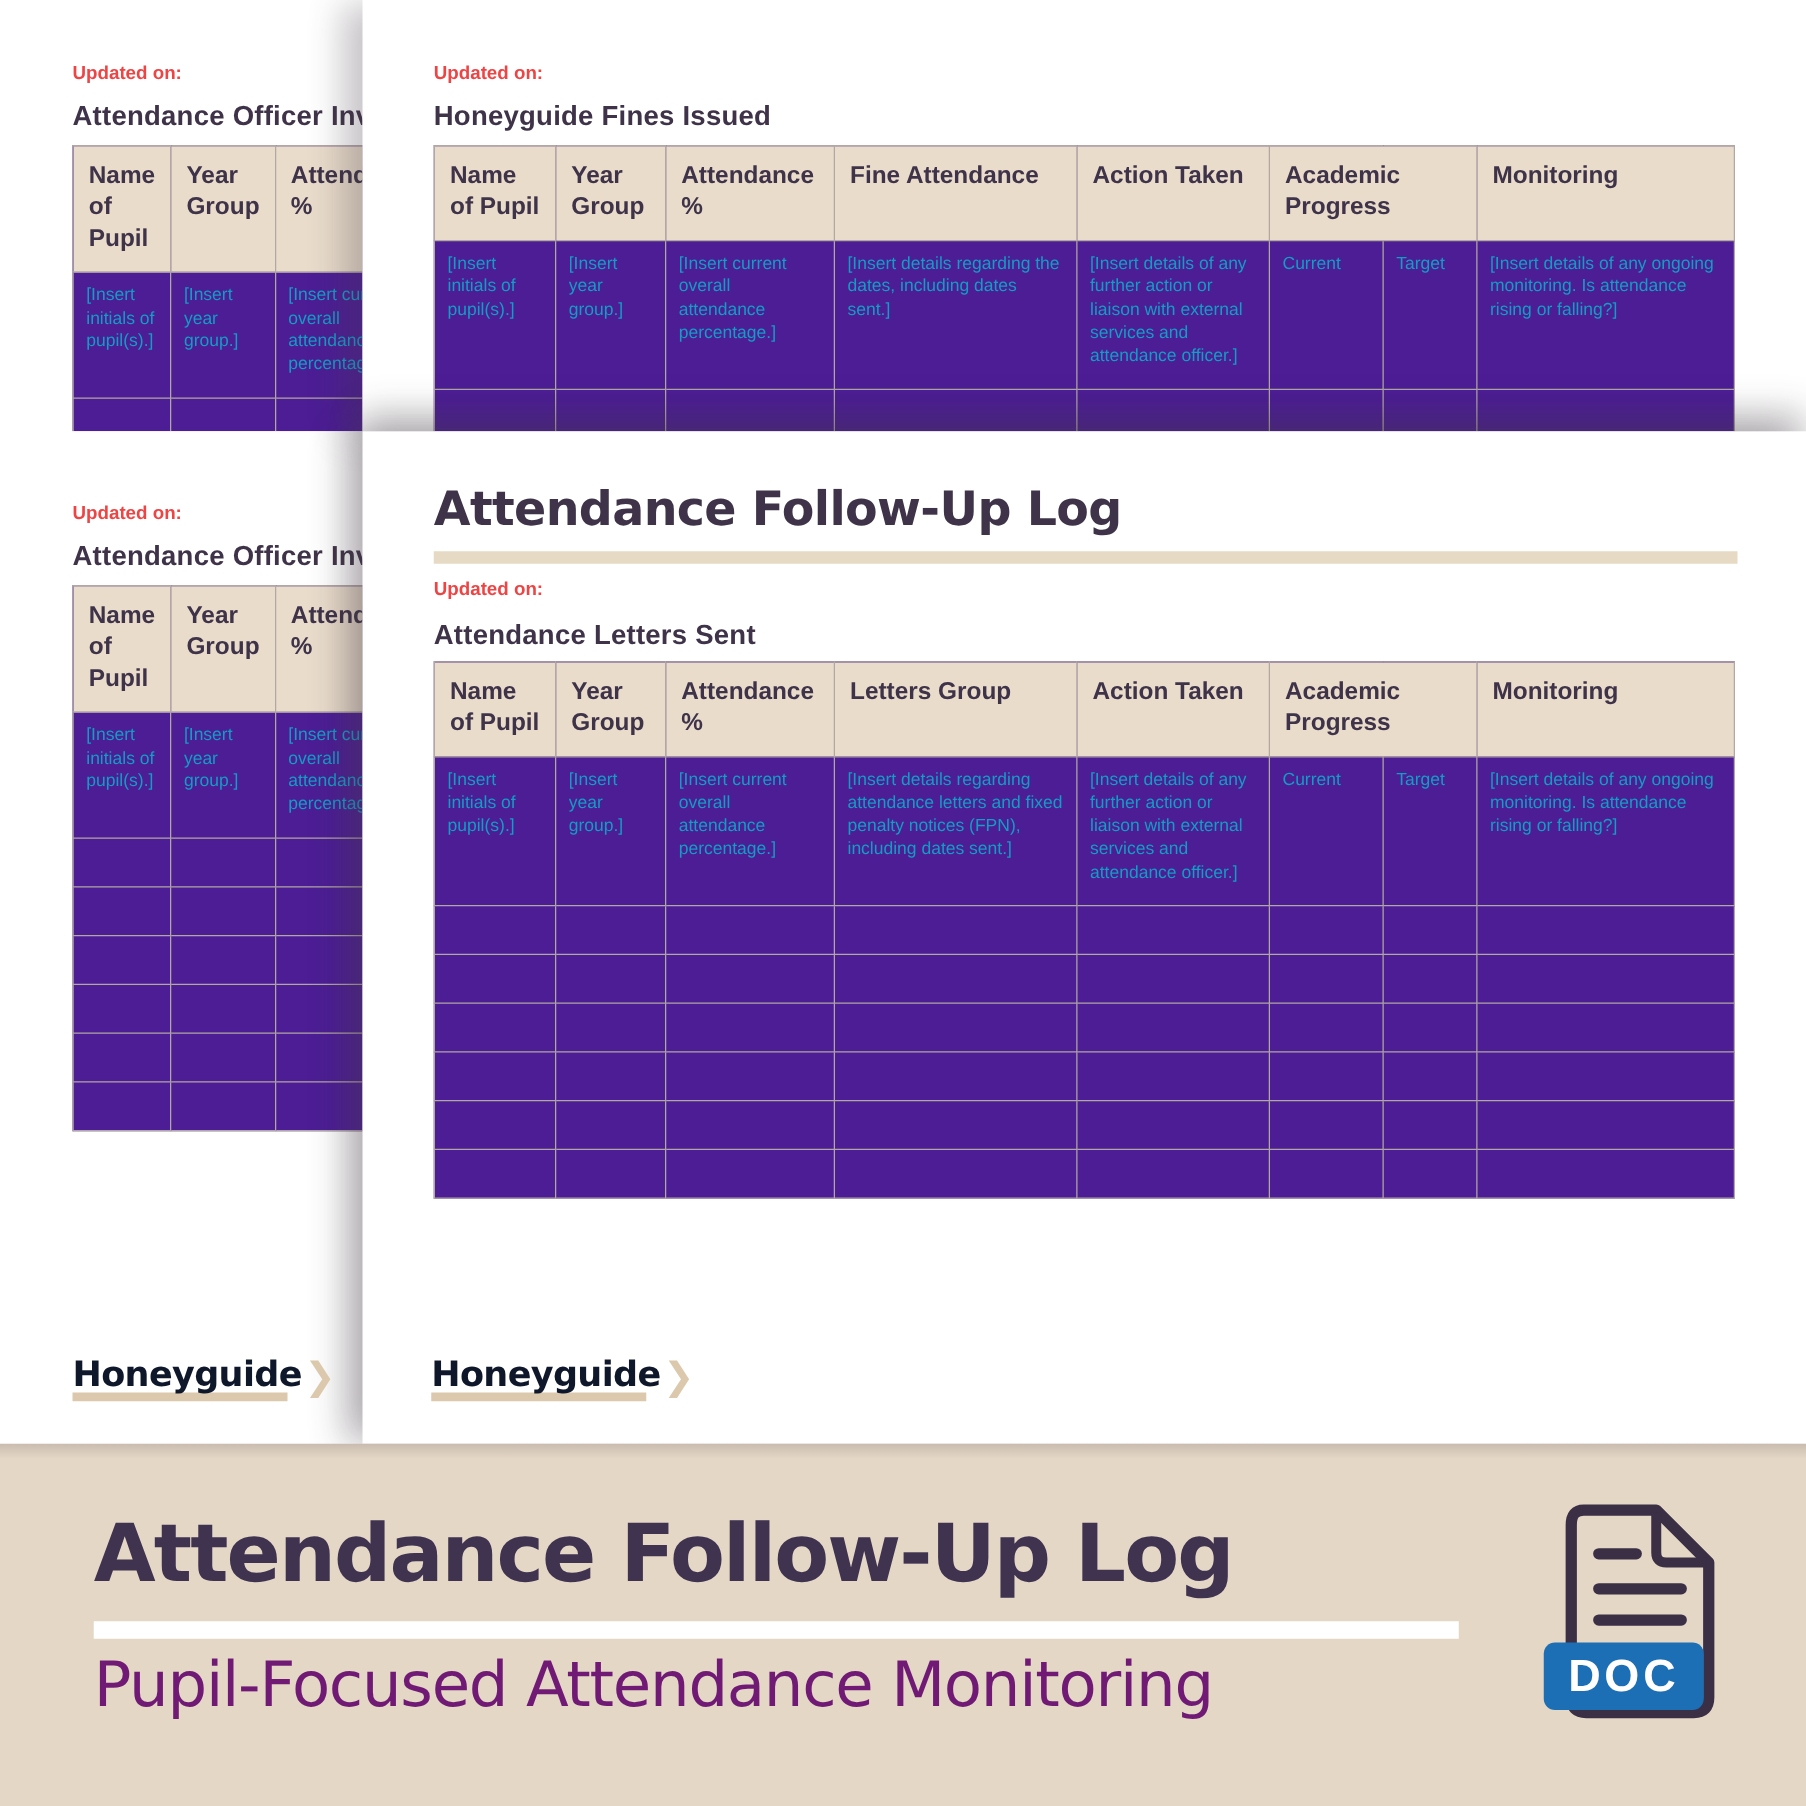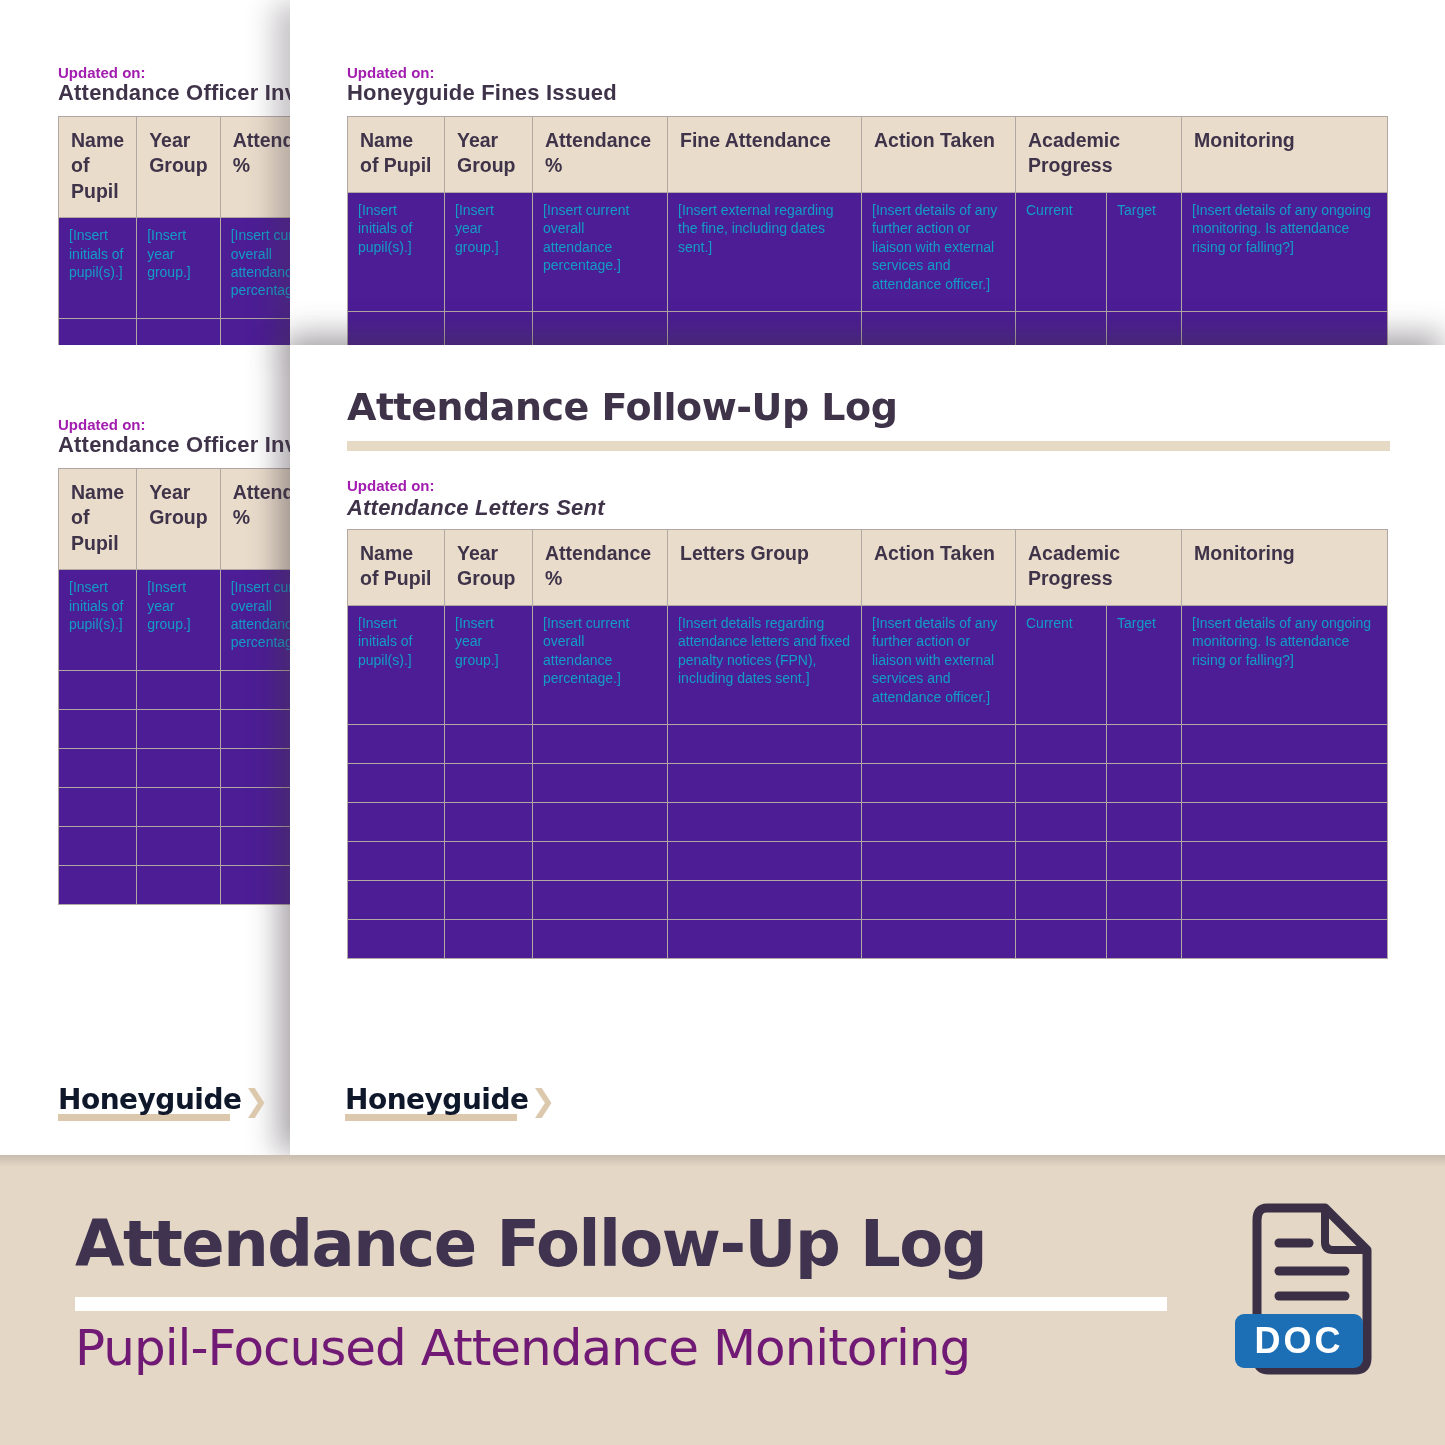--- a/index.html
+++ b/index.html
@@ -6,21 +6,21 @@
   .stage{
     position:relative;width:1445px;height:1445px;overflow:hidden;
     background:#ffffff;font-family:"Liberation Sans",sans-serif;color:#3f3349;
   }
   .page{position:absolute;background:#ffffff;overflow:hidden;}
   .page1{left:0;top:0;width:290px;height:345px;}
   .page2{left:290px;top:0;width:1155px;height:345px;box-shadow:-16px 4px 26px rgba(70,60,70,.30);}
   .page3{left:0;top:345px;width:290px;height:810px;}
   .page4{left:290px;top:345px;width:1155px;height:810px;
          box-shadow:-16px 0 26px rgba(70,60,70,.30), 0 -16px 26px rgba(70,60,70,.28);}
-  .updated{position:absolute;font-size:15px;font-weight:bold;color:#a21caf;white-space:nowrap;margin-top:14px;}
+  .updated{position:absolute;font-size:15px;font-weight:bold;color:#ef4444;white-space:nowrap;}
   .sec-heading{position:absolute;font-size:22px;font-weight:bold;color:#3f3349;white-space:nowrap;letter-spacing:.2px;}
   .doc-title{position:absolute;font-family:"DejaVu Sans",sans-serif;font-size:38px;font-weight:bold;
              letter-spacing:-.5px;color:#3f3349;white-space:nowrap;}
   .title-rule{position:absolute;background:#e7dac5;height:10px;}
 
   
   table.log-table{position:absolute;border-collapse:collapse;table-layout:fixed;background:#4c1d95;}
   table.log-table th, table.log-table td{border:1px solid #b1a7a3;}
   table.log-table{border:1.5px solid #9e948f;}
   table.log-table th{
@@ -36,21 +36,21 @@
   .page1 table.log-table{left:58px;top:116px;}
   .page2 table.log-table{left:57px;top:116px;}
   .page3 table.log-table{left:58px;top:123px;}
   .page4 table.log-table{left:57px;top:184px;}
   .page1 .updated,.page2 .updated{top:50px;} .page1 .sec-heading,.page2 .sec-heading{top:80px;}
   .page1 .updated,.page1 .sec-heading{left:58px;} .page2 .updated,.page2 .sec-heading{left:57px;}
   .page3 .updated{left:58px;top:57px;} .page3 .sec-heading{left:58px;top:87px;}
   .page4 .doc-title{left:57px;top:40px;}
   .page4 .title-rule{left:57px;top:96px;width:1043px;}
   .page4 .updated{left:57px;top:118px;}
-  .page4 .sec-heading{left:57px;top:150px;font-style:italic;}
+  .page4 .sec-heading{left:57px;top:150px;}
 
   
   .logo{position:absolute;height:42px;white-space:nowrap;}
   .page3 .logo{left:58px;top:738px;} .page4 .logo{left:55px;top:738px;}
   .logo-text{position:relative;z-index:2;font-family:"DejaVu Sans",sans-serif;font-size:28px;font-weight:bold;color:#0f172a;letter-spacing:-.5px;}
   .logo-bar{position:absolute;left:0;bottom:4px;width:172px;height:7px;background:#dcc9ad;z-index:1;}
   .logo-chevron{position:relative;z-index:2;font-family:"DejaVu Sans",sans-serif;font-size:30px;font-weight:bold;color:#dcc9ad;margin-left:2px;vertical-align:-2px;}
 
   
   .banner{position:absolute;left:0;top:1155px;width:1445px;height:290px;background:#e4d7c6;}
@@ -191,21 +191,21 @@
             <th colspan="2">Academic
 Progress</th>
             <th colspan="1">Monitoring</th>
           </tr>
         </thead>
         <tbody>
           <tr class="ph-row">
             <td>[Insert initials of pupil(s).]</td>
             <td>[Insert year group.]</td>
             <td>[Insert current overall attendance percentage.]</td>
-            <td>[Insert external regarding the fine, including dates sent.]</td>
+            <td>[Insert details regarding the dates, including dates sent.]</td>
             <td>[Insert details of any further action or liaison with external services and attendance officer.]</td>
             <td>Current</td>
             <td>Target</td>
             <td>[Insert details of any ongoing monitoring. Is attendance rising or falling?]</td>
           </tr>
           <tr class="empty-row">
             <td></td>
             <td></td>
             <td></td>
             <td></td>

